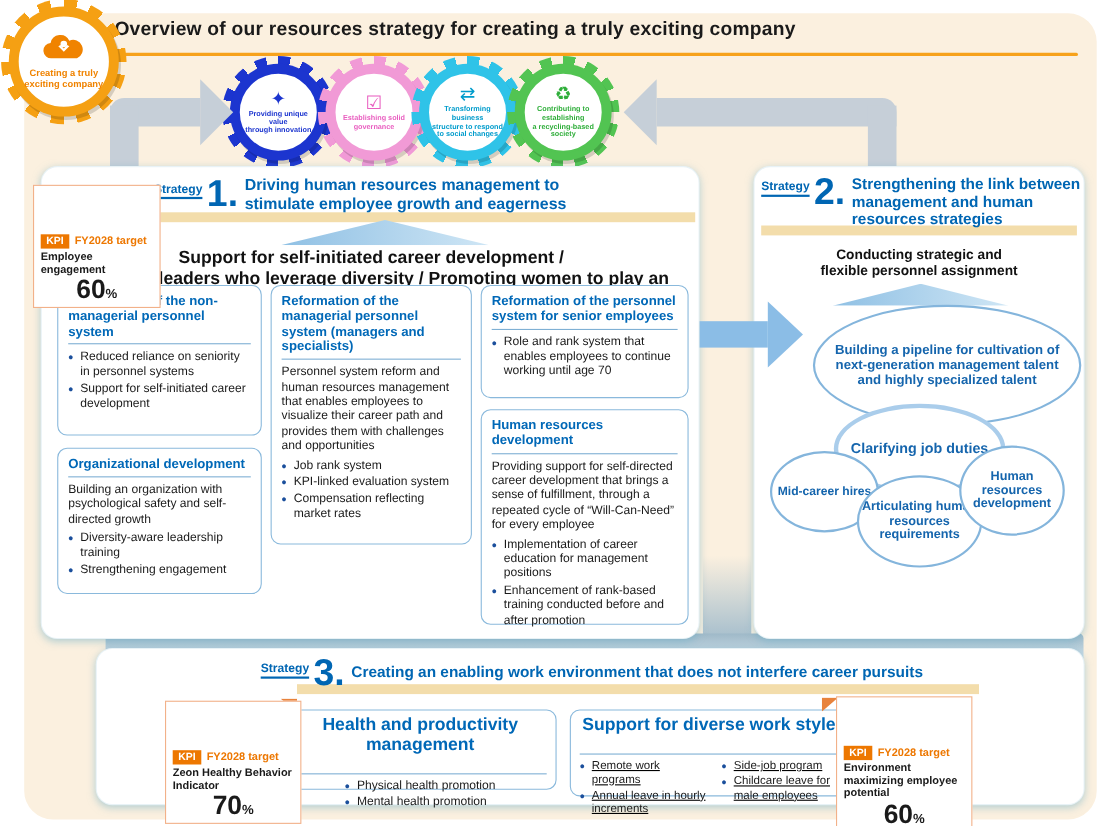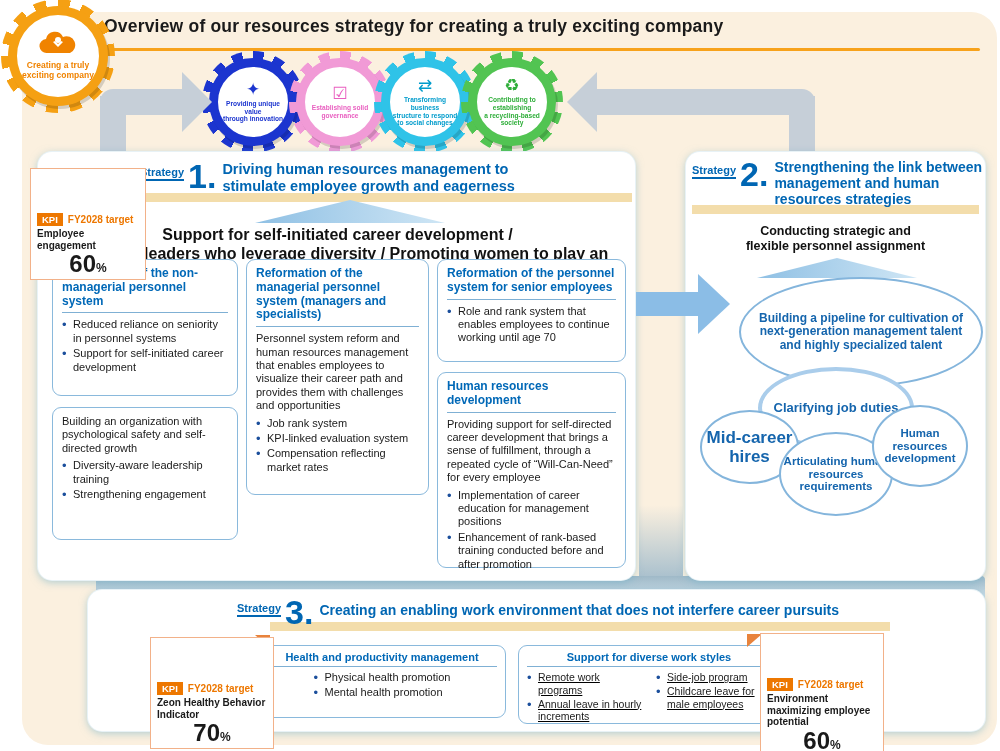--- a/index.html
+++ b/index.html
@@ -69,22 +69,22 @@
     font-weight:700;color:#1565ad;line-height:1.12;z-index:3;}
 
   
   .bluebar{position:absolute;left:636px;top:292px;width:62px;height:24px;background:#8bbde6;z-index:4;}
   .bluehead{position:absolute;left:698px;top:274px;width:0;height:0;z-index:4;
     border-top:30px solid transparent;border-bottom:30px solid transparent;border-left:32px solid #8bbde6;}
 
   
   .bbox{position:absolute;background:#ffffff;border:1.5px solid #8ab9dc;border-radius:9px;
     padding:5px 8px;z-index:3;box-sizing:border-box;}
-  .bbox-title{text-align:center;font-size:11px;font-weight:700;color:#0068b7;
-    border-bottom:1px solid #7fb0d4;padding-bottom:3px;margin-bottom:4px;}
+  .bbox-title{text-align:center;font-size:16px;font-weight:700;color:#0068b7;
+    border-bottom:1px solid #7fb0d4;padding-bottom:16px;margin-bottom:4px;}
   .cols{display:flex;gap:14px;text-decoration:underline;}
   .cols .blist li{font-size:10.5px;margin-bottom:1px;}
   .center-list{display:flex;justify-content:center;}
 </style>
 </head>
 <body>
 
 <div class="canvas">
 
   <div class="beige"></div>
@@ -183,20 +183,21 @@
 
   <div class="ibox" style="left:52px;top:259px;width:186px;height:137px;">
     <div class="ibox-title">Reformation of the non-managerial personnel system</div>
     <ul class="blist">
       <li>Reduced reliance on seniority in personnel systems</li>
       <li>Support for self-initiated career development</li>
     </ul>
   </div>
 
   <div class="ibox" style="left:52px;top:407px;width:186px;height:133px;">
+    <div class="ibox-title">Organizational development</div>
     <div class="ibox-intro">Building an organization with psychological safety and self-directed growth</div>
     <ul class="blist">
       <li>Diversity-aware leadership training</li>
       <li>Strengthening engagement</li>
     </ul>
   </div>
 
   <div class="ibox" style="left:246px;top:259px;width:183px;height:236px;">
     <div class="ibox-title">Reformation of the managerial personnel system (managers and specialists)</div>
     <div class="ibox-intro">Personnel system reform and human resources management that enables employees to visualize their career path and provides them with challenges and opportunities</div>
@@ -238,21 +239,21 @@
   <div class="caption pre" style="left:692px;top:224px;width:287px;font-size:12.5px;line-height:1.2;">Conducting strategic and
 flexible personnel assignment</div>
   <div class="uptri" style="left:757px;top:258px;width:160px;height:20px;"></div>
 
   <div class="ell" style="left:739px;top:277px;width:212px;height:106px;font-size:12px;padding:0 14px;">
     <span>Building a pipeline for cultivation of next-generation management talent and highly specialized talent</span>
   </div>
   <div class="ell" style="left:758px;top:367px;width:148px;height:74px;font-size:13px;border-width:4px;border-color:#aacdeb;z-index:4;">
     <span>Clarifying job duties</span>
   </div>
-  <div class="ell" style="left:700px;top:410px;width:95px;height:70px;font-size:17px;z-index:5;">
+  <div class="ell" style="left:700px;top:410px;width:95px;height:70px;font-size:11px;z-index:5;">
     <span>Mid-career hires</span>
   </div>
   <div class="ell" style="left:779px;top:432px;width:110px;height:80px;font-size:11.5px;z-index:5;">
     <span>Articulating human resources requirements</span>
   </div>
   <div class="ell" style="left:872px;top:405px;width:92px;height:78px;font-size:11.5px;z-index:5;">
     <span>Human resources development</span>
   </div>
 
   <div class="panel" style="left:88px;top:590px;width:897px;height:141px;"></div>

